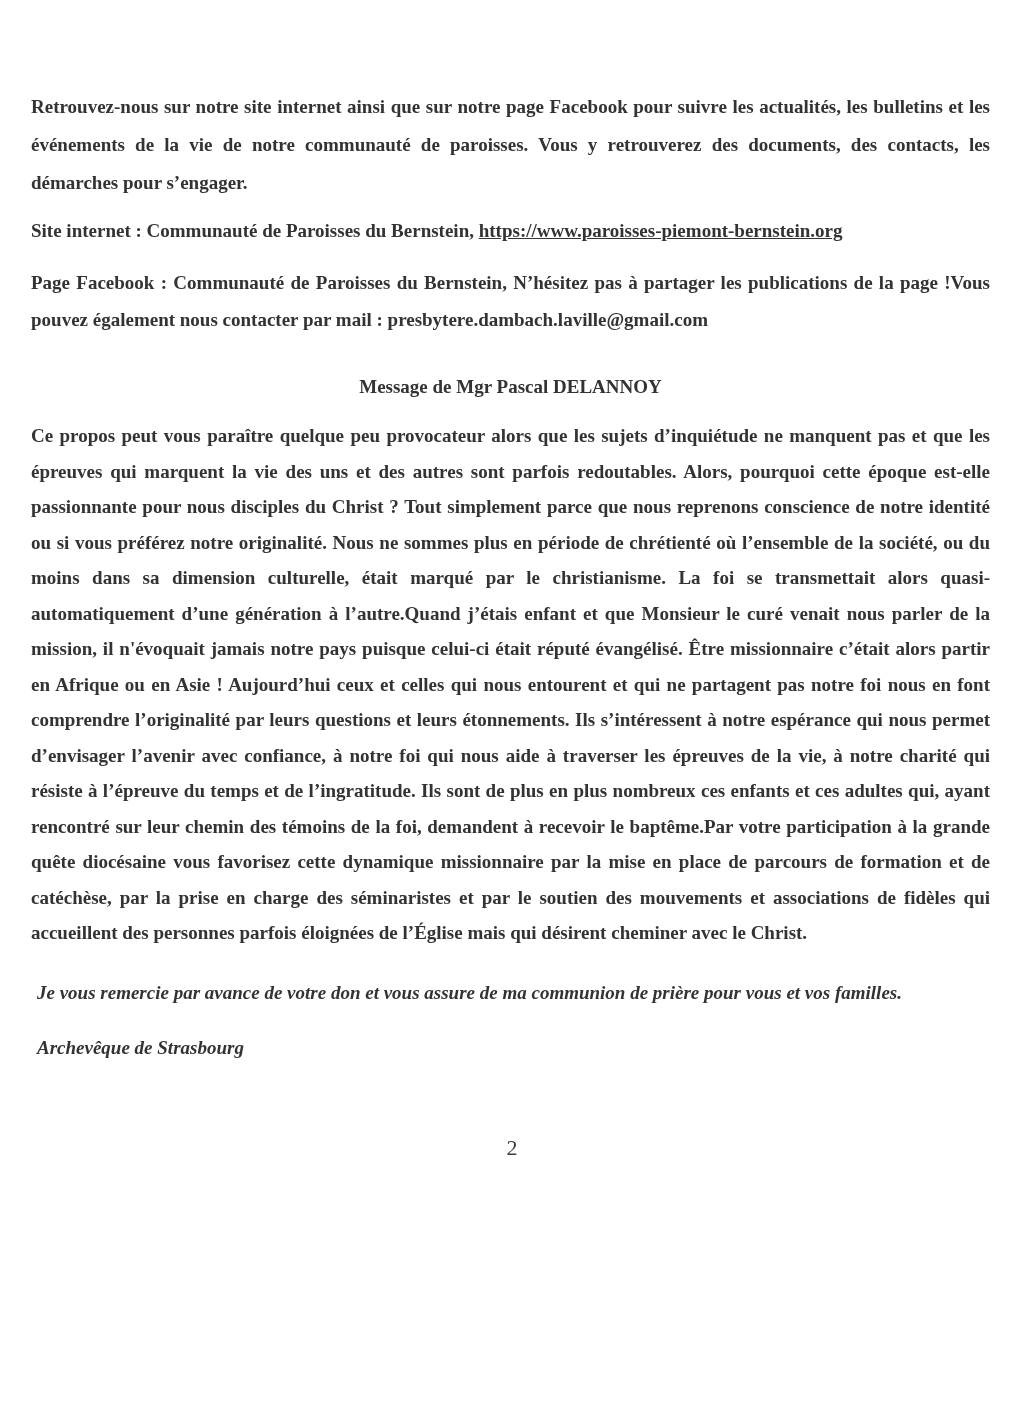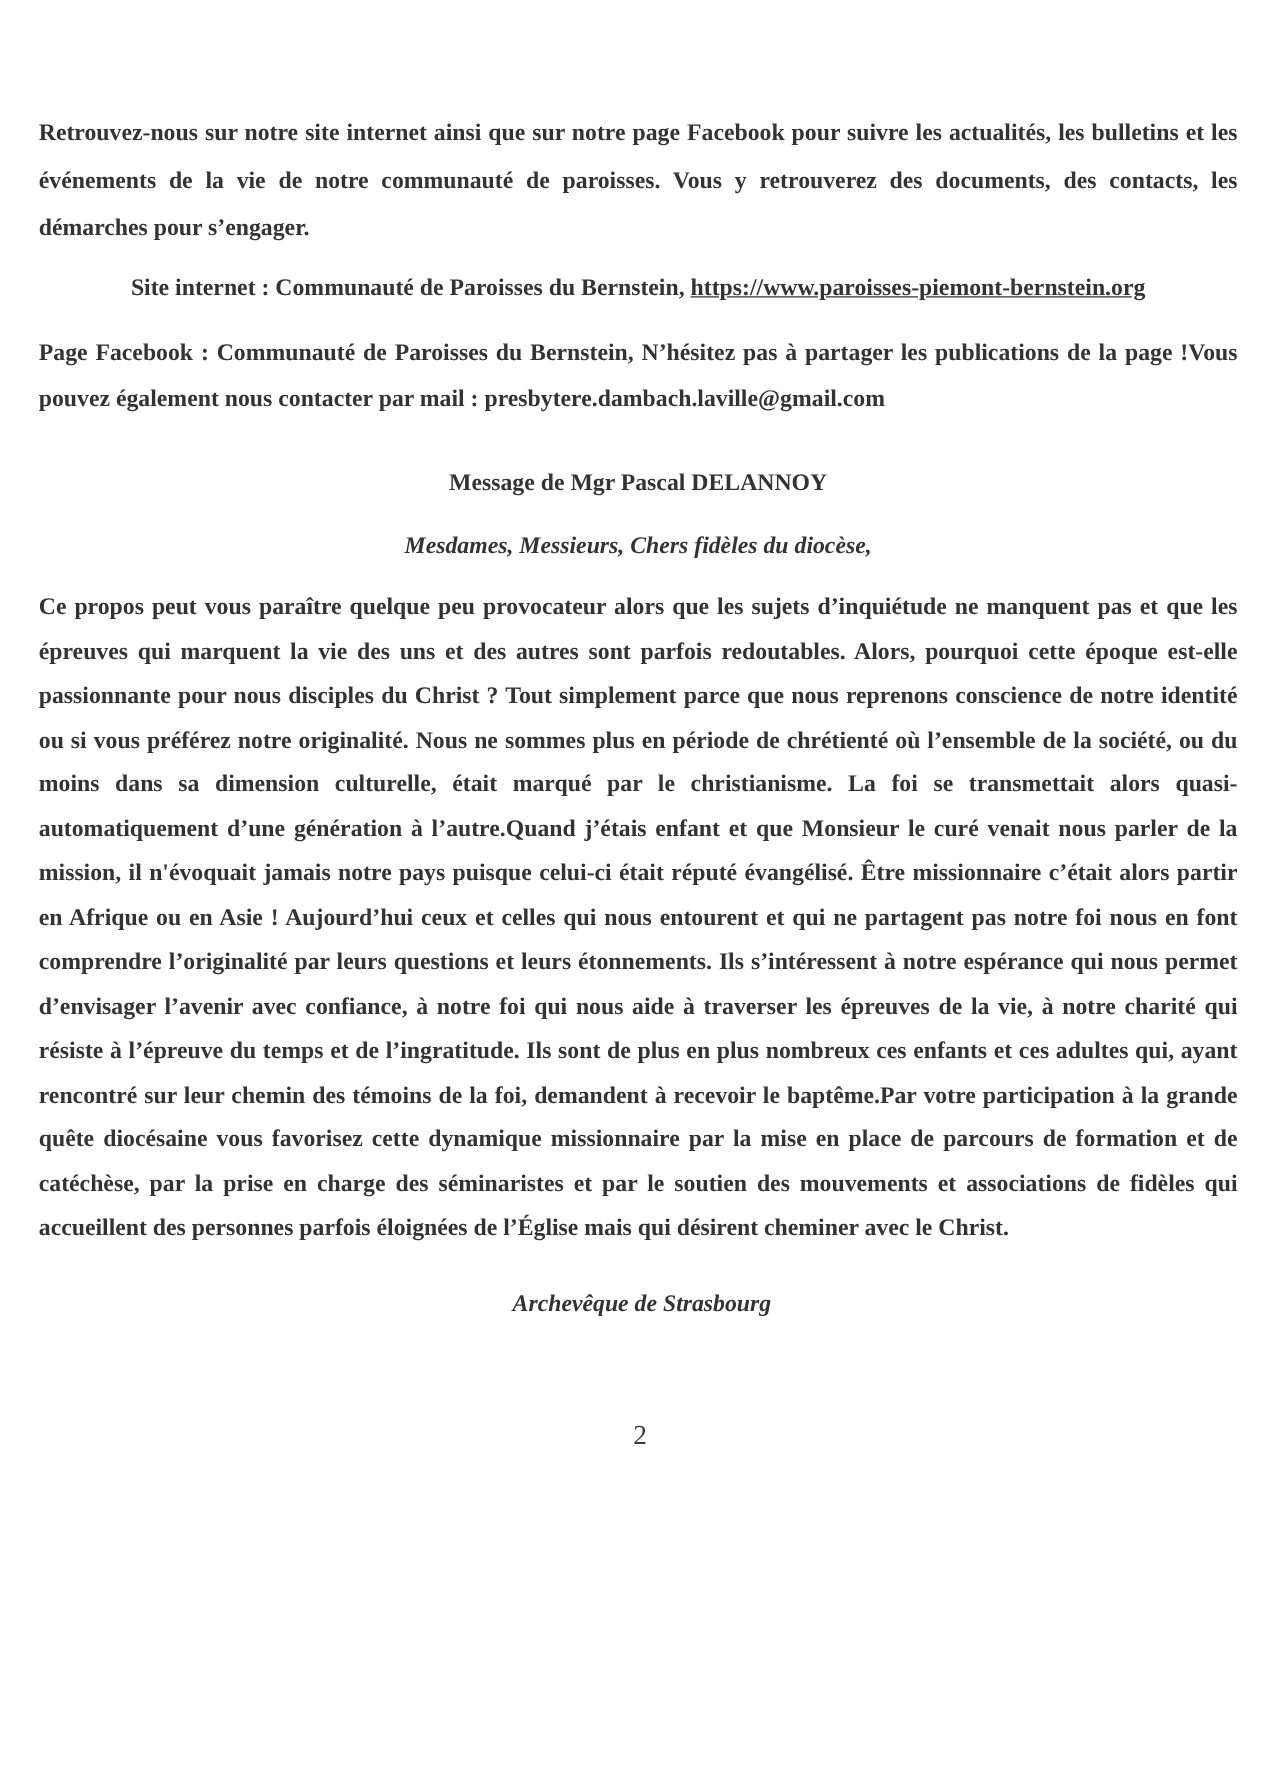--- a/index.html
+++ b/index.html
@@ -20,27 +20,27 @@
       box-sizing: border-box;
       width: 1024px;
       height: 1181px;
       padding: 88px 34px 0 31px;
       background: #ffffff;
     }
     .para {
       margin: 0 0 13px 0;
       font-size: 19px;
       line-height: 38px;
-      text-align: center;
+      text-align: left;
     }
     .justify { text-align: justify; }
     .intro { margin-bottom: 10px; }
     .line { line-height: 37px; margin-bottom: 15px; }
     .fb { line-height: 37px; margin-bottom: 30px; }
-    .center { }
+    .center { text-align: center; }
     .heading { margin-bottom: 12px; }
     .salutation { margin-bottom: 12px; }
     .italic { font-style: italic; }
     .opening { margin-bottom: 20px; }
     .body-text { line-height: 35.5px; margin-bottom: 24px; }
     .thanks { text-indent: 6px; margin-bottom: 18px; line-height: 36px; }
     .sig-name { margin-bottom: 0; }
     .sig-role { text-indent: 6px; }
     .link {
       color: inherit;
@@ -70,24 +70,24 @@
     <a class="link">https://www.paroisses-piemont-bernstein.org</a>
   </p>
 
   <p class="para fb justify">
     <span>Page Facebook : Communauté de Paroisses du Bernstein, N’hésitez pas à partager les publications de la page !Vous pouvez également nous contacter par mail : </span><span>presbytere.dambach.laville@gmail.com</span>
   </p>
 
 
   <p class="para center heading">Message de Mgr Pascal DELANNOY</p>
 
-  <p class="para center italic salutation">Mesdames, Messieurs, Chers fidèles du diocèse,</p>
 
 
   <p class="para body-text justify">Ce propos peut vous paraître quelque peu provocateur alors que les sujets d’inquiétude ne manquent pas et que les épreuves qui marquent la vie des uns et des autres sont parfois redoutables. Alors, pourquoi cette époque est-elle passionnante pour nous disciples du Christ ? Tout simplement parce que nous reprenons conscience de notre identité ou si vous préférez notre originalité. Nous ne sommes plus en période de chrétienté où l’ensemble de la société, ou du moins dans sa dimension culturelle, était marqué par le christianisme. La foi se transmettait alors quasi-automatiquement d’une génération à l’autre.Quand j’étais enfant et que Monsieur le curé venait nous parler de la mission, il n'évoquait jamais notre pays puisque celui-ci était réputé évangélisé. Être missionnaire c’était alors partir en Afrique ou en Asie ! Aujourd’hui ceux et celles qui nous entourent et qui ne partagent pas notre foi nous en font comprendre l’originalité par leurs questions et leurs étonnements. Ils s’intéressent à notre espérance qui nous permet d’envisager l’avenir avec confiance, à notre foi qui nous aide à traverser les épreuves de la vie, à notre charité qui résiste à l’épreuve du temps et de l’ingratitude. Ils sont de plus en plus nombreux ces enfants et ces adultes qui, ayant rencontré sur leur chemin des témoins de la foi, demandent à recevoir le baptême.Par votre participation à la grande quête diocésaine vous favorisez cette dynamique missionnaire par la mise en place de parcours de formation et de catéchèse, par la prise en charge des séminaristes et par le soutien des mouvements et associations de fidèles qui accueillent des personnes parfois éloignées de l’Église mais qui désirent cheminer avec le Christ.</p>
 
+  <p class="para italic thanks">Je vous remercie par avance de votre don et vous assure de ma communion de prière pour vous et vos familles.</p>
 
 
   <p class="para italic sig-role">Archevêque de Strasbourg</p>
 
   <div class="page-number">2</div>
 
 </div>
 
 </body></html>

